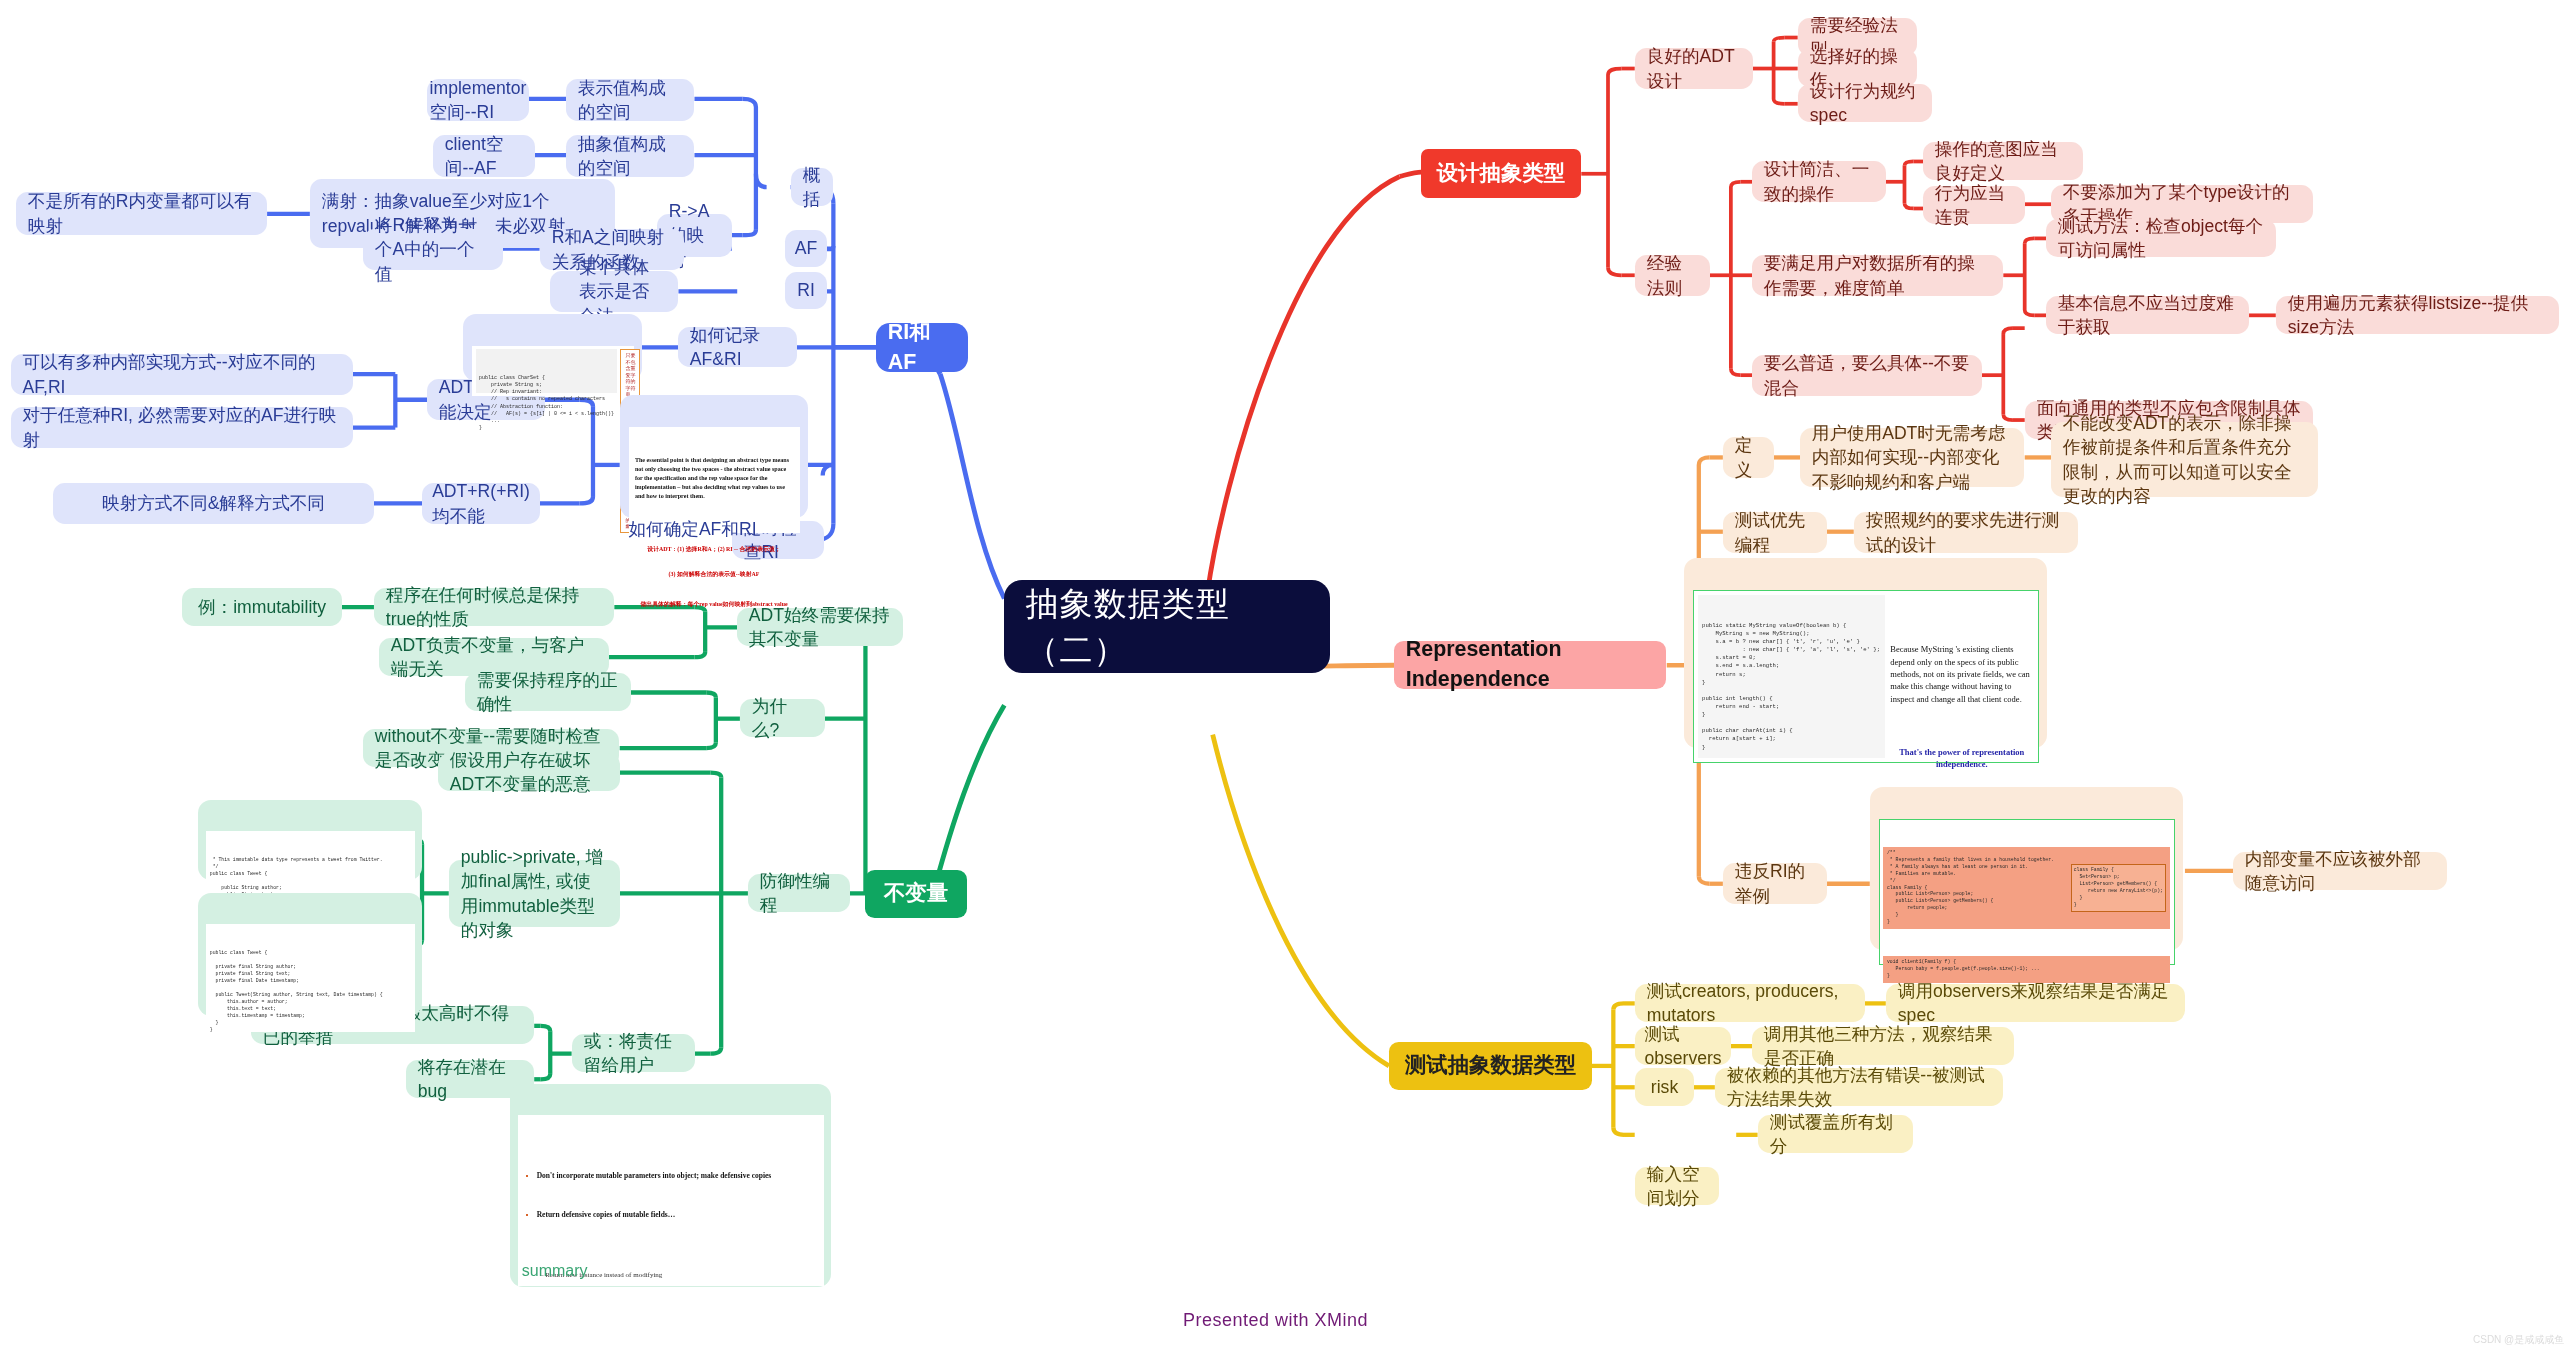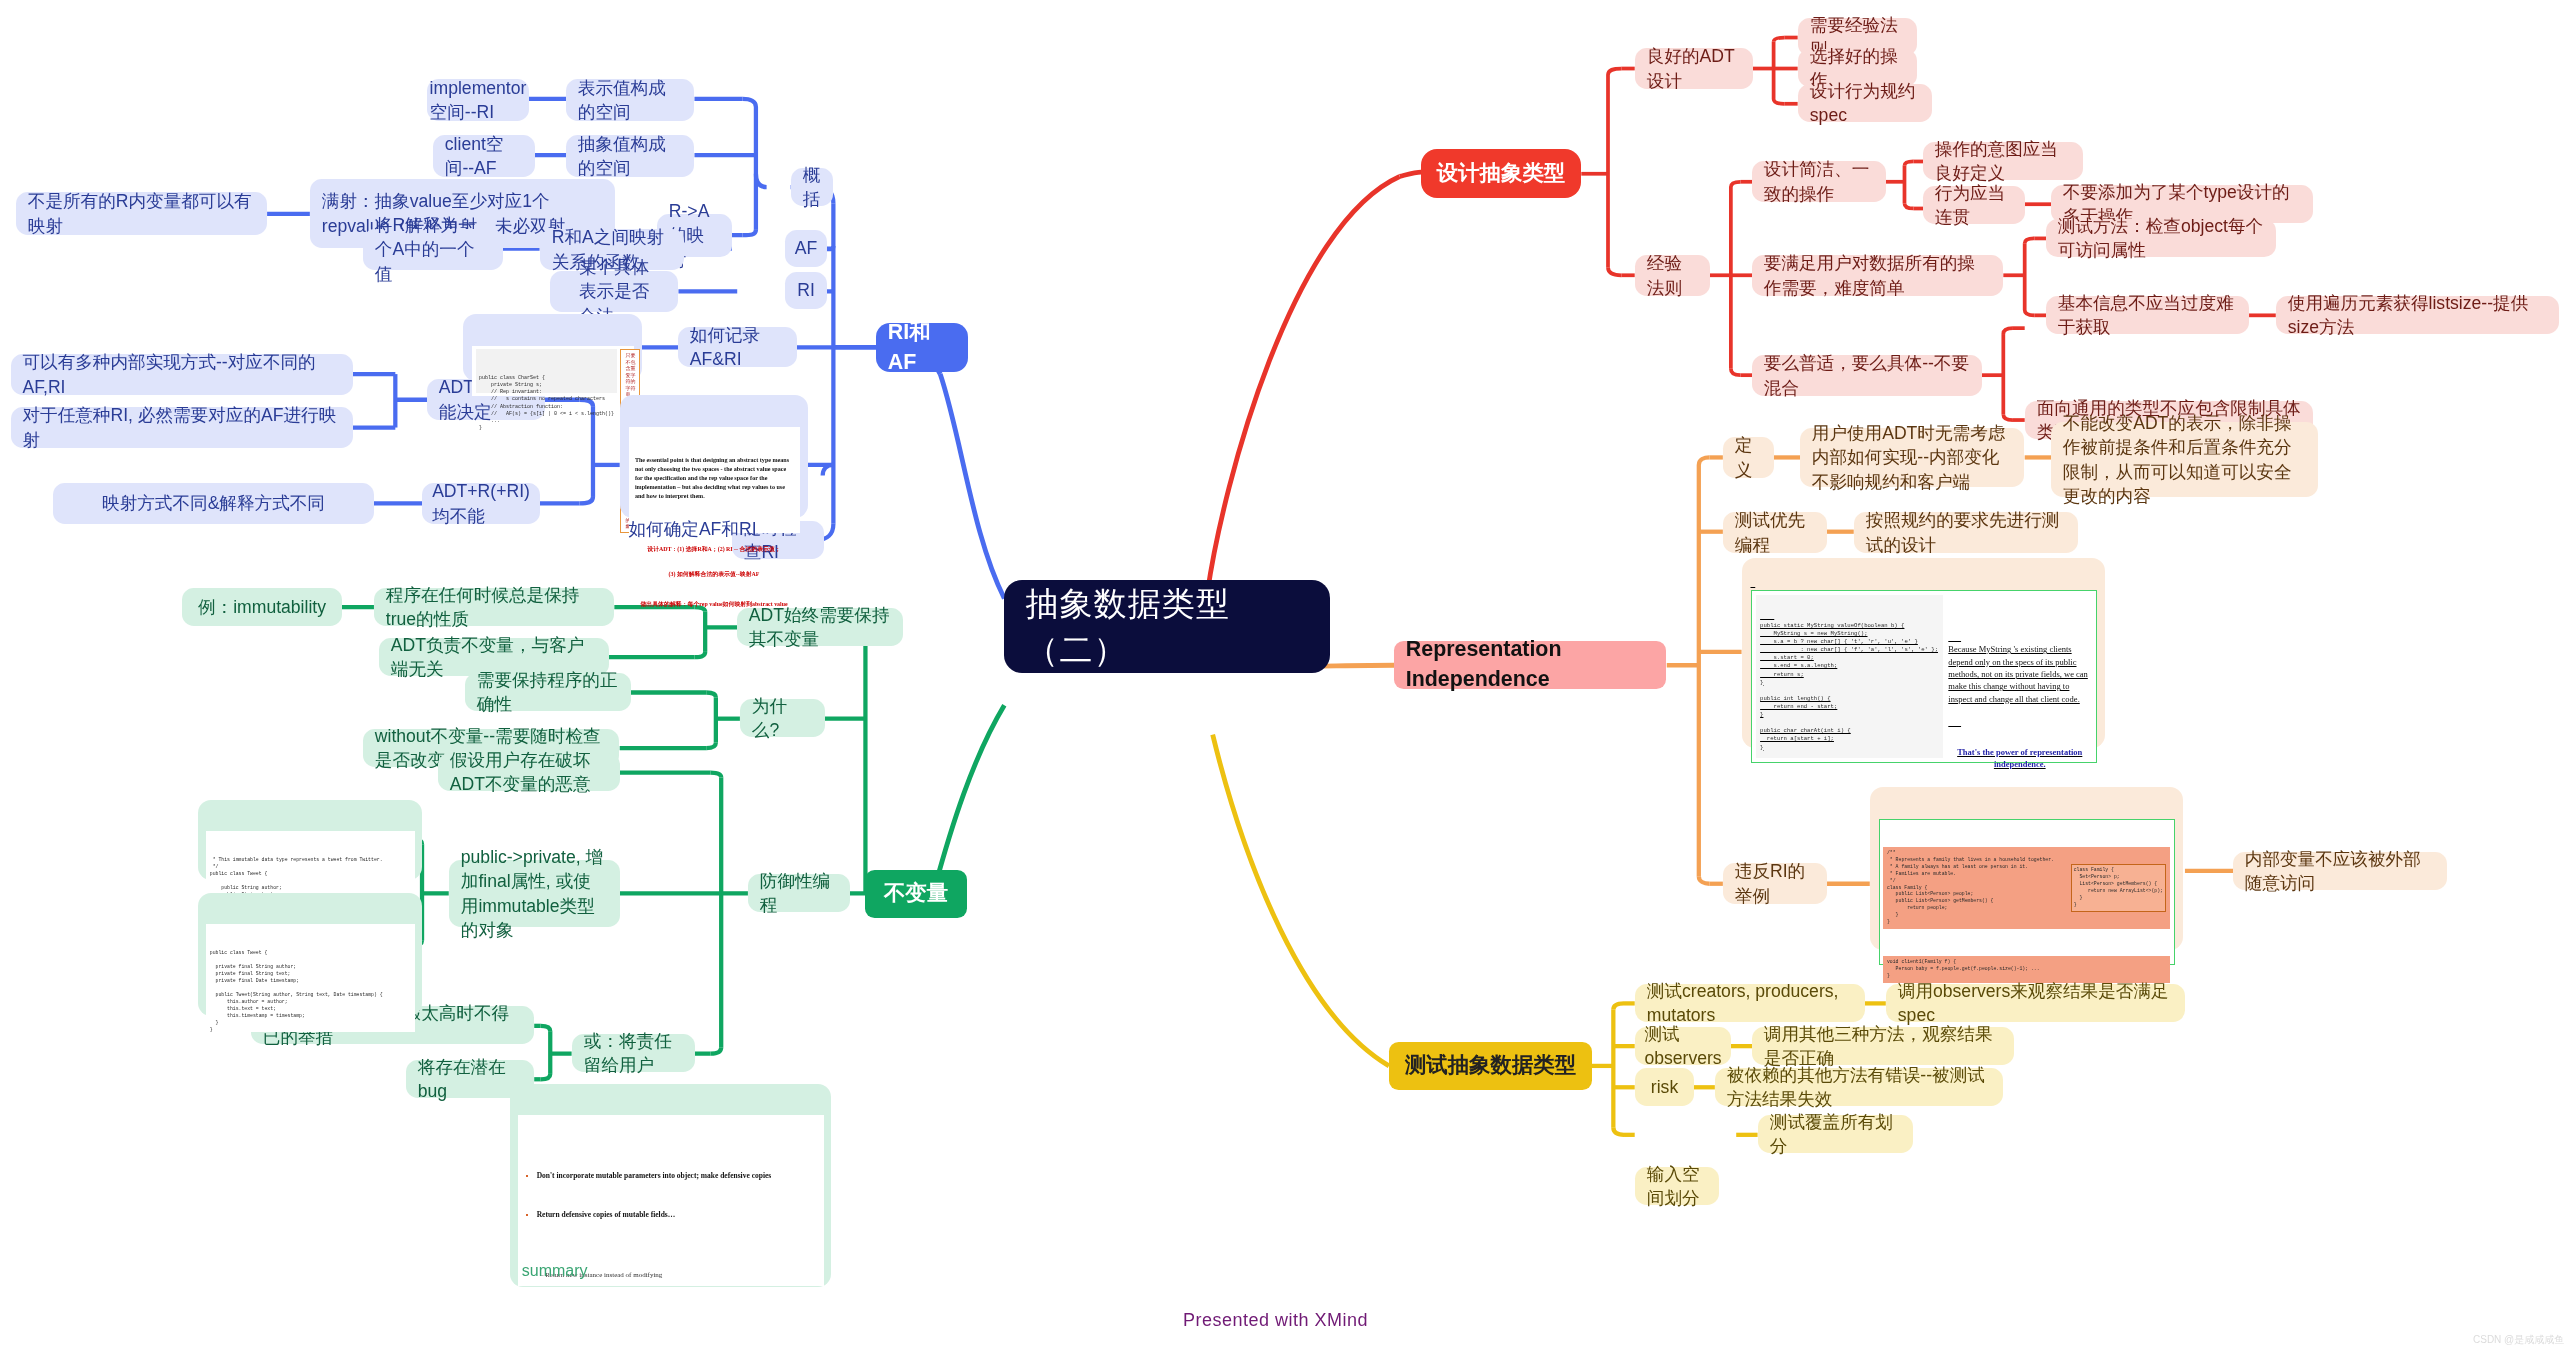--- a/index.html
+++ b/index.html
@@ -11,21 +11,21 @@
         padding:7.5px 11.8px;line-height:1.38;white-space:pre-wrap;}
   .node.center{border-radius:18px;background:#0b0d3c;color:#fff;font-size:33px;justify-content:center;
         padding:14px 21.4px;letter-spacing:1.1px;}
 
   
   .b-main{background:#4a6cf0;color:#fff;font-size:21.4px;font-weight:700;border-radius:14px;}
   .b-sub{background:#dfe4fb;color:#2a3c96;font-size:17.6px;}
   .b-img{background:#dfe4fb;border-radius:13px;padding:8.5px;}
 
   
-  .r-main{background:#f0392b;color:#fff;font-size:21.4px;font-weight:700;border-radius:16px;}
+  .r-main{background:#f0392b;color:#fff;font-size:21.4px;font-weight:700;border-radius:7px;}
   .r-sub{background:#fadcd9;color:#6d1c16;font-size:17.6px;}
 
   
   .o-main{background:#f3a košt;}
   .o-main{background:#fca5a5;color:#121212;font-size:21.4px;font-weight:600;border-radius:9.6px;}
   .o-sub{background:#fbeada;color:#5b3610;font-size:17.6px;}
   .o-img{background:#fbeada;border-radius:13px;padding:8.5px;}
 
   
   .y-main{background:#edc111;color:#222;font-size:21.4px;font-weight:700;border-radius:9.6px;}
@@ -372,21 +372,21 @@
   <span>不能改变ADT的表示，除非操作被前提条件和后置条件充分限制，从而可以知道可以安全更改的内容</span></div>
 <div class="node o-sub" style="left:1723px;top:512px;width:104px;height:41px;justify-content:center;">
   <span>测试优先编程</span></div>
 <div class="node o-sub" style="left:1854px;top:512px;width:224px;height:41px;justify-content:center;">
   <span>按照规约的要求先进行测试的设计</span></div>
 <div class="node o-sub" style="left:1723px;top:863px;width:104px;height:41px;justify-content:center;">
   <span>违反RI的举例</span></div>
 <div class="node o-sub" style="left:2233px;top:852px;width:214px;height:38px;justify-content:center;">
   <span>内部变量不应该被外部随意访问</span></div>
 
-<div class="node o-img" style="left:1742px;top:558px;width:363px;height:190px;display:block;text-decoration:underline;">
+<div class="node o-img" style="left:1684px;top:558px;width:363px;height:190px;display:block;">
   <div class="imgbox" style="height:100%;border:1.1px solid #46d36b;padding:4.3px;display:flex;gap:5.3px;">
     <div style="flex:1.25;background:#f5f5f5;padding:3.2px 4.3px;overflow:hidden;">
       <div class="code" style="font-size:5.6px;">public static MyString valueOf(boolean b) {
     MyString s = new MyString();
     s.a = b ? new char[] { 't', 'r', 'u', 'e' }
             : new char[] { 'f', 'a', 'l', 's', 'e' };
     s.start = 0;
     s.end = s.a.length;
     return s;
 }

